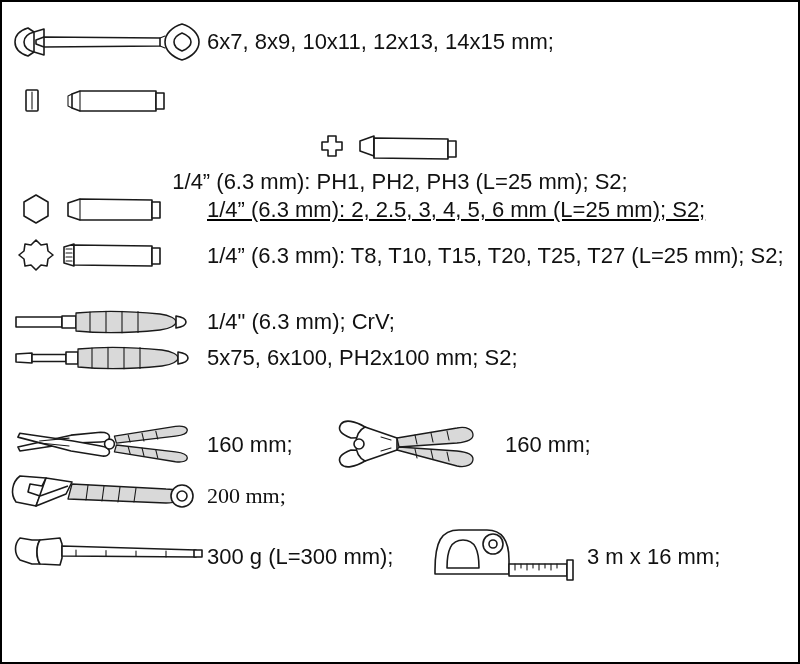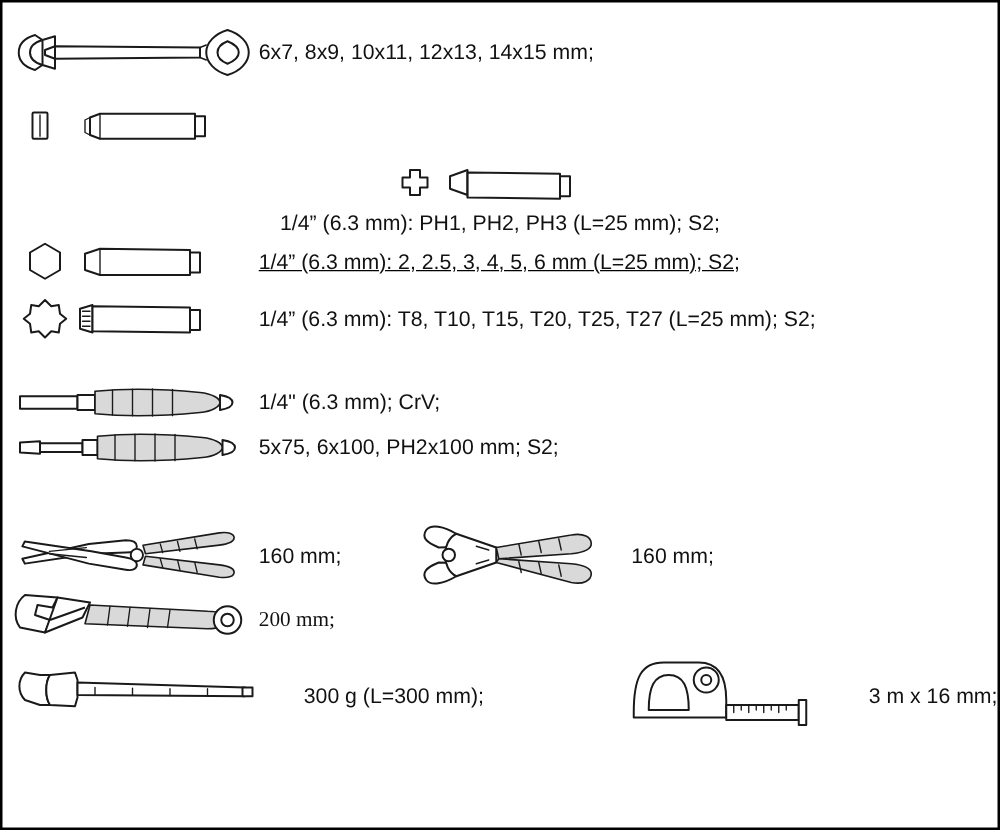--- a/index.html
+++ b/index.html
@@ -25,21 +25,21 @@
     display: flex;
     align-items: center;
   }
   .icon-cell {
     flex: 0 0 auto;
     display: flex;
     align-items: center;
     justify-content: flex-start;
   }
   .label {
-    font-size: 17px;
+    font-size: 22px;
     line-height: 1.1;
     white-space: nowrap;
     color: #111;
   }
   .label.small { font-size: 19px; }
   svg { display: block; }
   .ln-thin { fill: none; stroke: #1a1a1a; stroke-width: 1.1; stroke-linejoin: round; stroke-linecap: round; }
   .fillw { fill: #ffffff; stroke: #1a1a1a; stroke-width: 1.6; stroke-linejoin: round; }
   .filld { fill: #d9d9d9; stroke: #1a1a1a; stroke-width: 1.3; stroke-linejoin: round; }
 </style>
@@ -176,21 +176,21 @@
         <path class="fillw" d="M34 24 L62 14"></path>
         <path class="filld" d="M66 12 L160 17 C170 17 176 20 176 24 C176 28 170 31 160 31 L62 27 Z"></path>
         <path class="ln-thin" d="M82 13 L80 28 M98 14 L96 29 M114 15 L112 30 M130 16 L128 30"></path>
         <circle class="fillw" cx="176" cy="24" r="11"></circle>
         <circle class="fillw" cx="176" cy="24" r="5"></circle>
       </svg>
     </div>
     <div class="label">200 mm;</div>
   </div>
 
-  <div class="row" style="top:520px; height:70px;justify-content:space-between;">
+  <div class="row" style="top:520px; height:70px;">
     <div class="icon-cell" style="width:205px; padding-left:4px;">
       <svg width="200" height="66" viewBox="0 0 200 66">
         <path class="fillw" d="M14 14 C8 20 8 30 14 36 L26 40 L34 40 C30 34 30 22 34 16 L26 16 Z"></path>
         <path class="fillw" d="M34 16 L54 14 L56 20 L56 34 L54 41 L34 40 C30 34 30 22 34 16 Z"></path>
         <path class="fillw" d="M56 22 L190 26 L190 33 L56 32 Z"></path>
         <path class="ln-thin" d="M70 26 L70 32 M100 26.5 L100 32 M130 27 L130 32.5 M160 27 L160 33"></path>
         <path class="fillw" d="M188 26 L196 26 L196 33 L188 33 Z"></path>
       </svg>
     </div>
     <div class="label" style="width:220px;">300 g (L=300 mm);</div>

